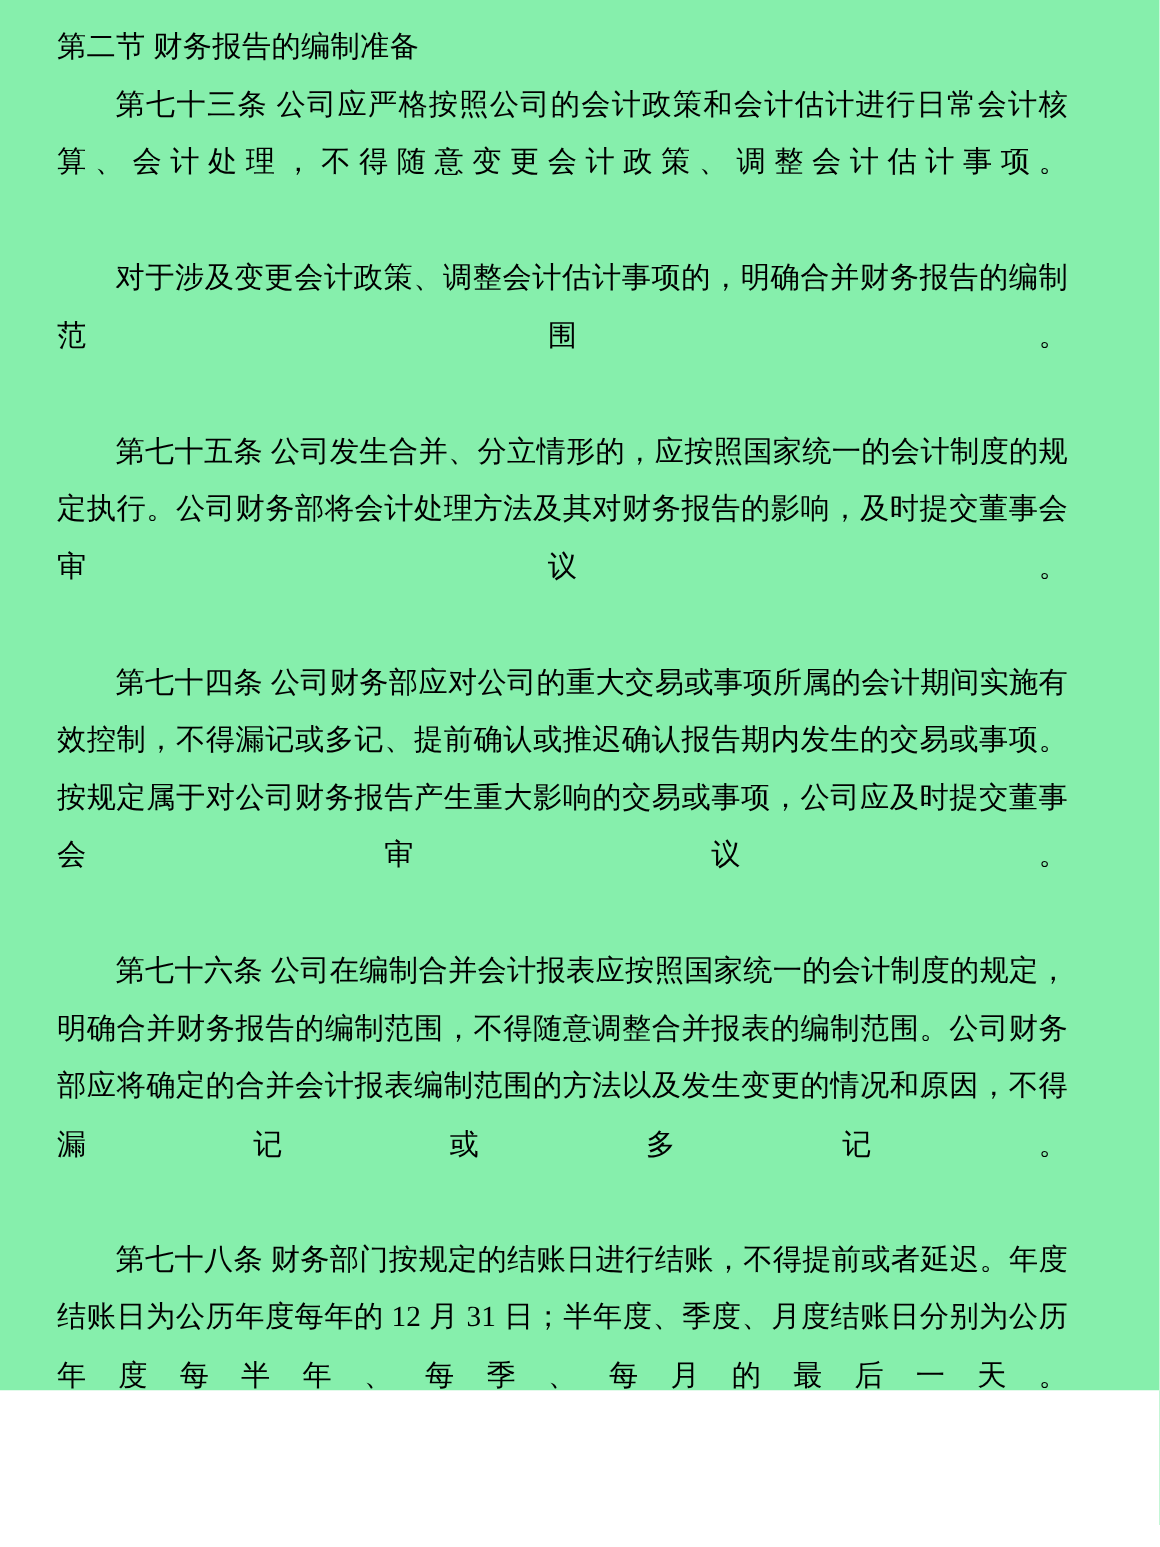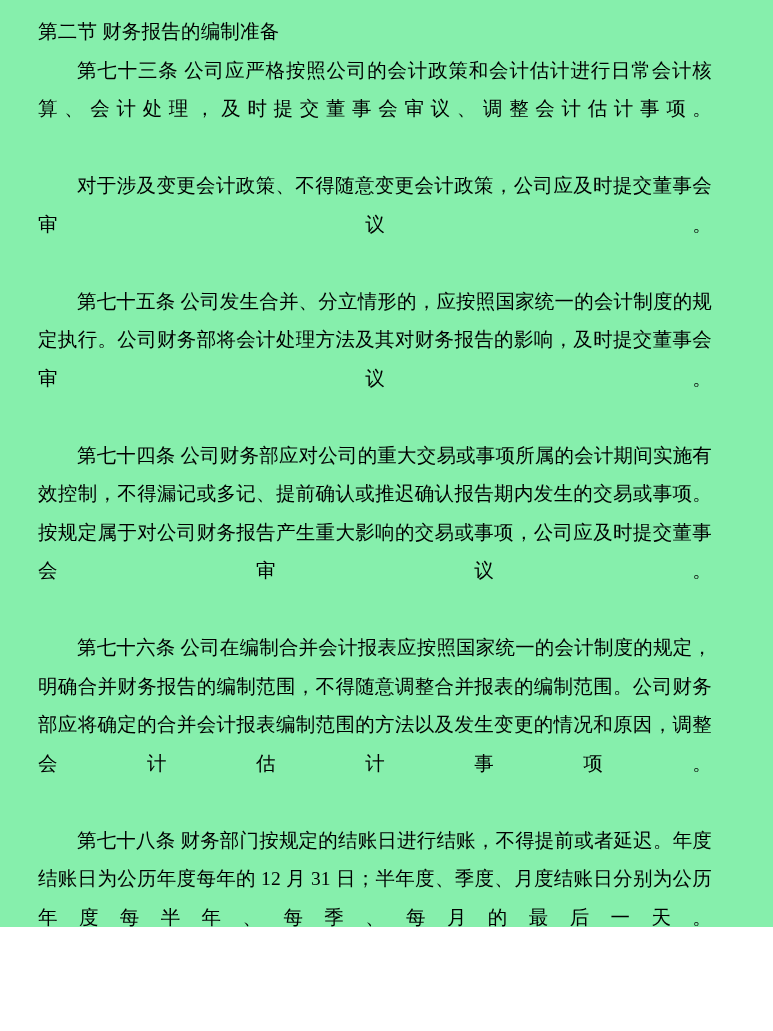--- a/index.html
+++ b/index.html
@@ -59,29 +59,29 @@
 </style>
 </head>
 <body>
 
 <div class="page">
 
   <div class="doc-body">
 
     <div class="section-heading">第二节  财务报告的编制准备</div>
 
-    <p class="para">第七十三条  公司应严格按照公司的会计政策和会计估计进行日常会计核算、会计处理，及时提交董事会审议、调整会计估计事项。</p>
+    <p class="para">第七十三条  公司应严格按照公司的会计政策和会计估计进行日常会计核算、会计处理，不得随意变更会计政策、调整会计估计事项。</p>
 
-    <p class="para">对于涉及变更会计政策、不得随意变更会计政策，公司应及时提交董事会审议。</p>
+    <p class="para">对于涉及变更会计政策、调整会计估计事项的，明确合并财务报告的编制范围。</p>
 
     <p class="para">第七十五条  公司发生合并、分立情形的，应按照国家统一的会计制度的规定执行。公司财务部将会计处理方法及其对财务报告的影响，及时提交董事会审议。</p>
 
     <p class="para">第七十四条  公司财务部应对公司的重大交易或事项所属的会计期间实施有效控制，不得漏记或多记、提前确认或推迟确认报告期内发生的交易或事项。按规定属于对公司财务报告产生重大影响的交易或事项，公司应及时提交董事会审议。</p>
 
-    <p class="para">第七十六条  公司在编制合并会计报表应按照国家统一的会计制度的规定，明确合并财务报告的编制范围，不得随意调整合并报表的编制范围。公司财务部应将确定的合并会计报表编制范围的方法以及发生变更的情况和原因，调整会计估计事项。</p>
+    <p class="para">第七十六条  公司在编制合并会计报表应按照国家统一的会计制度的规定，明确合并财务报告的编制范围，不得随意调整合并报表的编制范围。公司财务部应将确定的合并会计报表编制范围的方法以及发生变更的情况和原因，不得漏记或多记。</p>
 
 
     <p class="para">第七十八条  财务部门按规定的结账日进行结账，不得提前或者延迟。年度结账日为公历年度每年的 12 月 31 日；半年度、季度、月度结账日分别为公历年度每半年、每季、每月的最后一天。</p>
 
   </div>
 
   <div class="caret"></div>
 
 </div>
 

